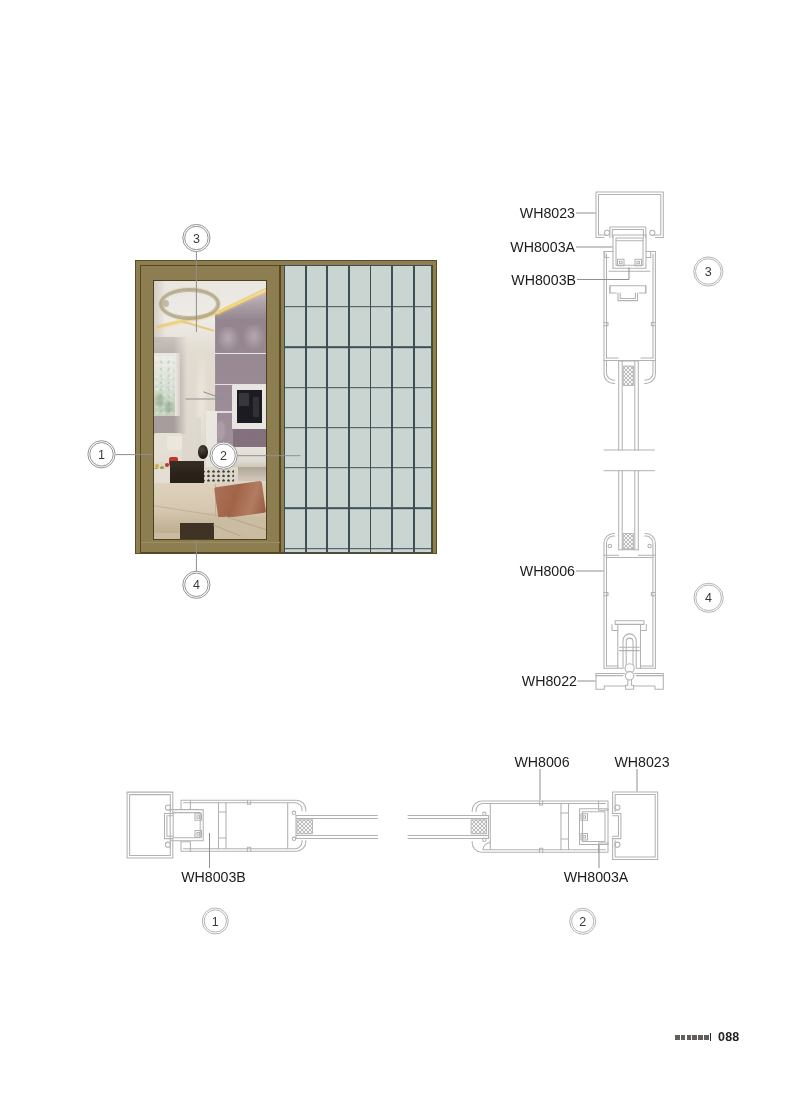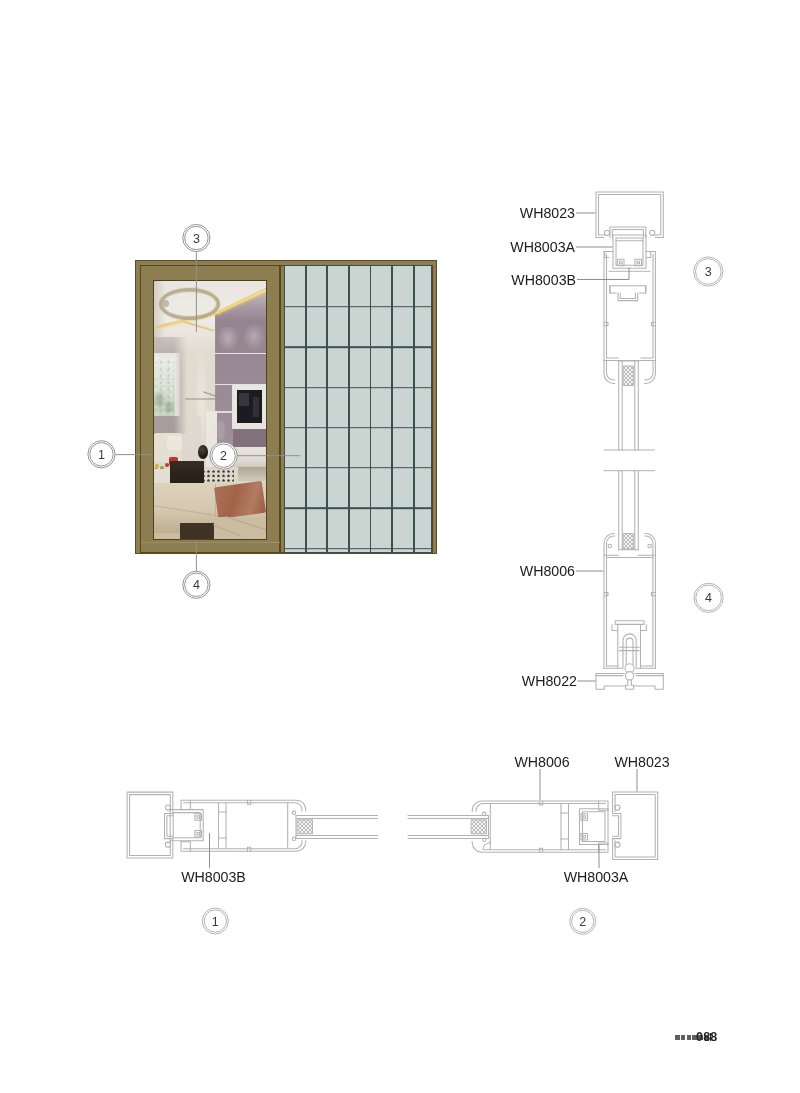--- a/index.html
+++ b/index.html
@@ -398,16 +398,16 @@
 <text x="596" y="881.5" text-anchor="middle">WH8003A</text>
 </g>
 </svg>
 
 <div class="a" style="left:675px;top:1031.5px;width:60px;height:12px;">
 
   <div class="a" style="left:0;top:3.2px;width:34.5px;height:5.2px;background-image:repeating-linear-gradient(to right,rgba(70,66,62,.85) 0 4.6px,transparent 4.6px 5.8px),repeating-linear-gradient(to bottom,rgba(255,255,255,.25) 0 1px,transparent 1px 2.6px);"></div>
 
   <div class="a" style="left:35.2px;top:1px;width:1.3px;height:8.5px;background:#2c2a28;"></div>
 
-  <div class="a" style="left:21px;top:-2px;font-size:12.5px;font-weight:bold;color:#262422;letter-spacing:.2px;">088</div>
+  <div class="a" style="left:43px;top:-2px;font-size:12.5px;font-weight:bold;color:#262422;letter-spacing:.2px;">088</div>
 </div>
 
 </div>
 
 </body></html>

